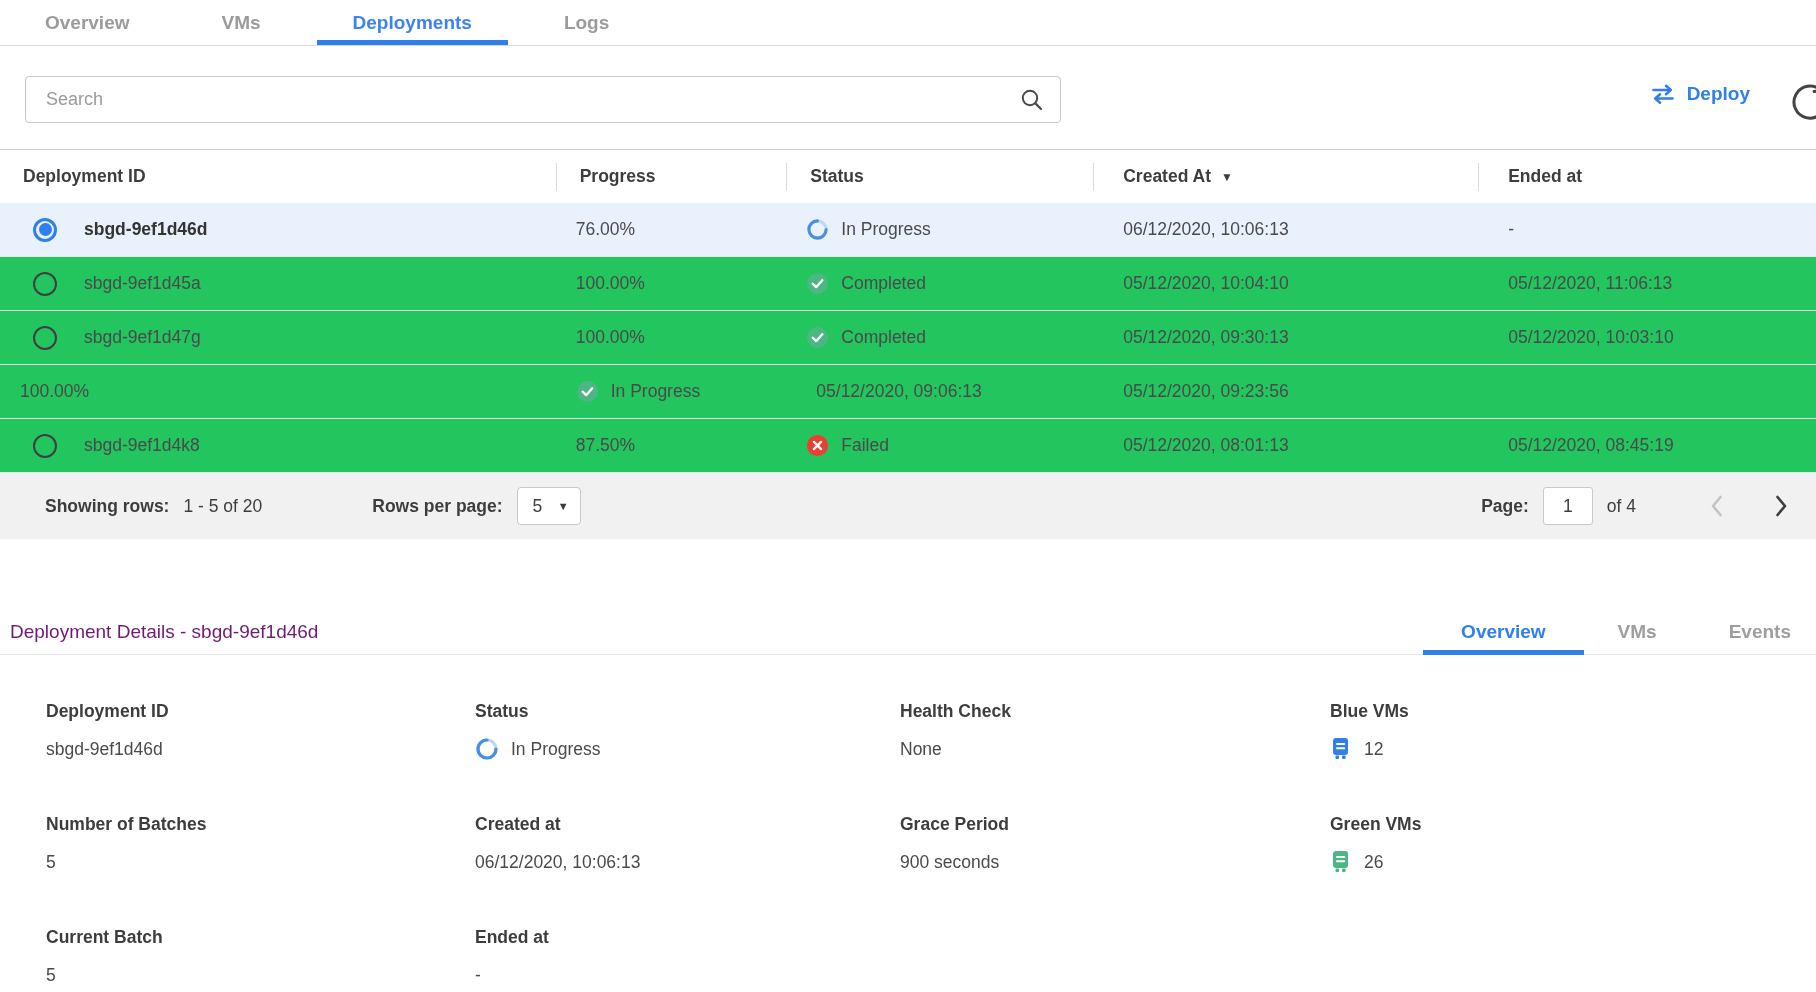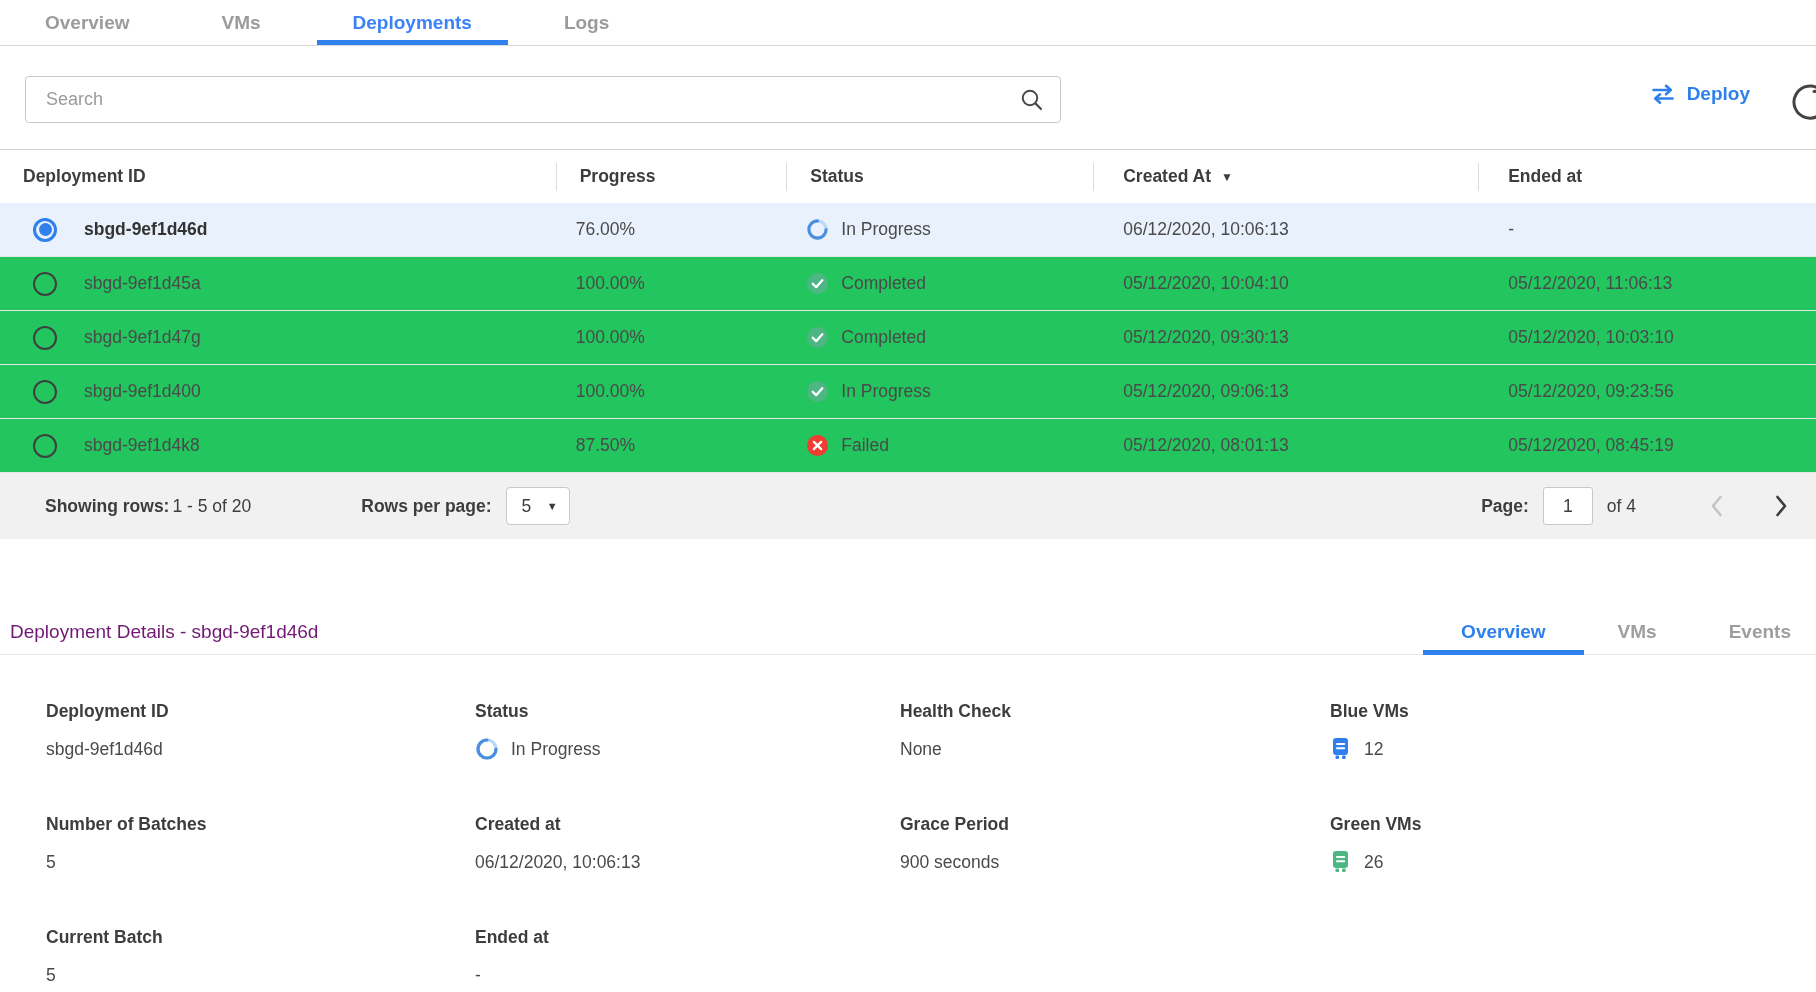--- a/index.html
+++ b/index.html
@@ -48,21 +48,21 @@
 
   .status-cell { display:flex; align-items:center; gap:12px; }
   .sicon { display:none; width:23px; height:23px; flex:none; }
   .st-in-progress .sicon-progress { display:inline-block; }
   .st-completed .sicon-check { display:inline-block; }
   .st-failed .sicon-fail { display:inline-block; }
 
   
   .tfoot { height:66px; background:#f1f1f1; display:flex; align-items:center; font-size:17.5px; color:#3d3d3d; padding:0 24px 0 45px; }
   .bold { font-weight:700; }
-  .tfoot .showing-val { margin-left:3px; }
+  .tfoot .showing-val { margin-left:14px; }
   .rpp-label { margin-left:110px; }
   .rpp-select { margin-left:14px; width:64px; height:38px; background:#fff; border:1px solid #c9c9c9; border-radius:4px;
     display:flex; align-items:center; justify-content:space-between; padding:0 11px 0 15px; cursor:pointer; }
   .dd-caret { font-size:11px; color:#3d3d3d; }
   .tfoot .spacer { flex:1; }
   .page-input { width:50px; height:38px; background:#fff; border:1px solid #c9c9c9; border-radius:3px;
     text-align:center; font-size:17.5px; color:#3d3d3d; margin:0 14px; font-family:inherit; outline:none; }
   .page-total { margin-right:70px; }
   .pg-chevron { width:22px; height:26px; cursor:pointer; }
   .pg-prev { margin-right:42px; }
@@ -200,24 +200,20 @@
           <use href="#ic-check"></use>
         </svg>
 
       <span>Completed</span>
     </div>
     <div class="cell created">05/12/2020, 09:30:13</div>
     <div class="cell ended">05/12/2020, 10:03:10</div>
   </div>
 
   <div class="grid-cols trow">
-    <div class="cell-id">
-      <span class="radio"></span>
-      <span class="id-text">sbgd-9ef1d400</span>
-    </div>
     <div class="cell">100.00%</div>
     <div class="cell status-cell st-completed">
 
       <svg class="sicon sicon-check" viewBox="0 0 24 24">
           <use href="#ic-check"></use>
         </svg>
 
       <span>In Progress</span>
     </div>
     <div class="cell created">05/12/2020, 09:06:13</div>

